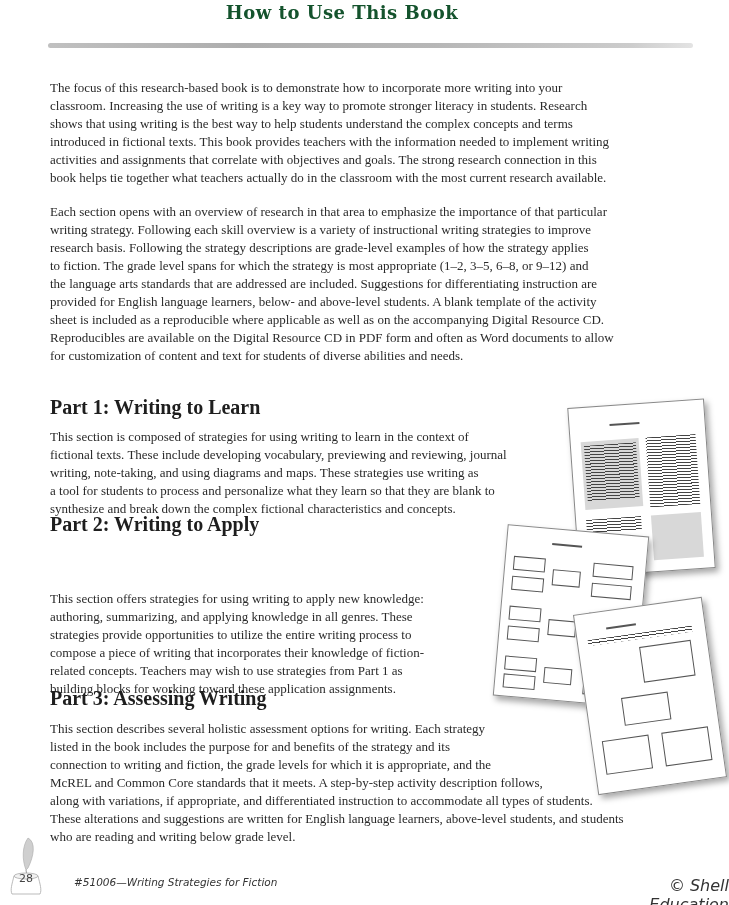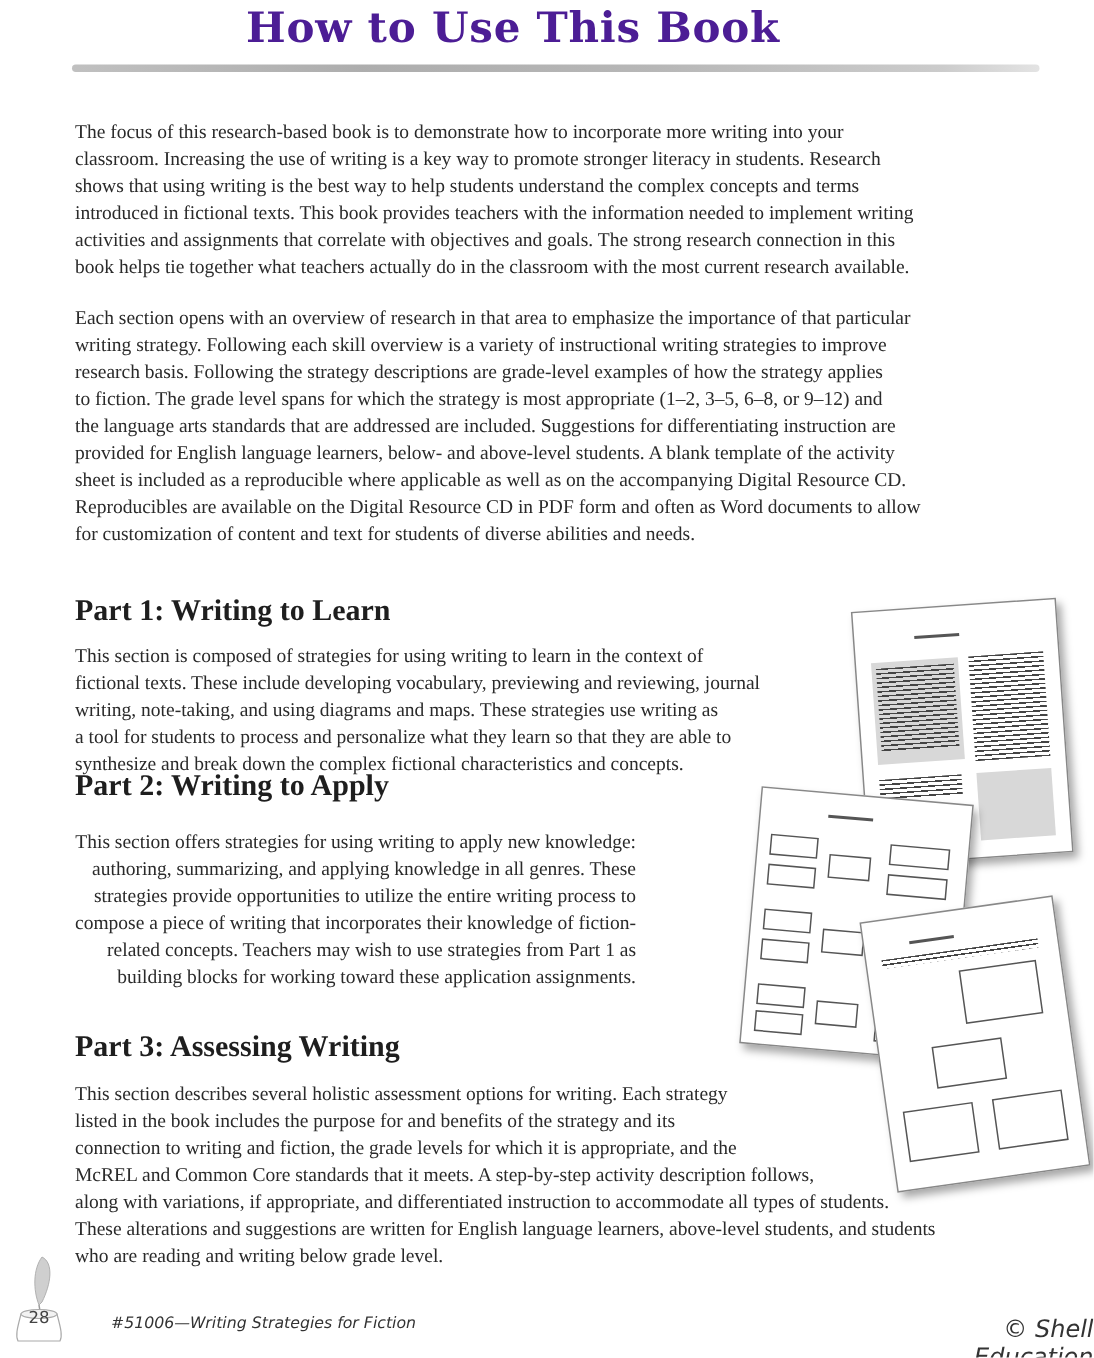--- a/index.html
+++ b/index.html
@@ -1,20 +1,20 @@
 <!DOCTYPE html>
 <html><head>
 <meta charset="utf-8">
 <style>
   html, body { margin: 0; padding: 0; background: #ffffff; }
   body { width: 729px; height: 905px; position: relative; overflow: hidden;
          font-family: "Liberation Serif", "DejaVu Serif", serif; color: #2a2a2a; }
   .title { position: absolute; left: 0; top: 2px; width: 684px; text-align: center;
-           font-family: "DejaVu Serif", serif; font-weight: bold; font-size: 28px;
-           letter-spacing: 0.5px; color: #4c1d95; }
+           font-family: "DejaVu Serif", serif; font-weight: bold; font-size: 18px;
+           letter-spacing: 0.5px; color: #14532d; }
   .title-rule { position: absolute; left: 48px; top: 43px; width: 645px; height: 5px;
                 background: linear-gradient(to right, #bdbdbd, #a9a9a9 30%, #b3b3b3 60%, #c9c9c9 90%, #e2e2e2);
                 border-radius: 3px; opacity: 0.95; }
   .heading { position: absolute; left: 50px; font-weight: bold; font-size: 20px; white-space: nowrap; color: #1e1e1e; }
   .para { position: absolute; left: 50px; }
   .para .l { display: block; height: 18px; line-height: 18px; font-size: 13px; white-space: nowrap; }
   .sheet { position: absolute; background: #fff; border: 1px solid #888;
            box-shadow: 3px 4px 6px rgba(0,0,0,0.35); }
   .sheet .bar { position: absolute; background: #555; height: 2px; }
   .sheet .gbox { position: absolute; background: #d8d8d8; }
@@ -89,26 +89,26 @@
   <div class="box" style="left:35px; top:88px; width:45px; height:26px;"></div>
   <div class="box" style="left:10px; top:128px; width:45px; height:32px;"></div>
   <div class="box" style="left:70px; top:128px; width:45px; height:32px;"></div>
 </div>
 
 <div class="heading" style="top:396px;">Part 1: Writing to Learn</div>
 <div class="para" style="top:428px;">
   <span class="l">This section is composed of strategies for using writing to learn in the context of</span>
   <span class="l">fictional texts. These include developing vocabulary, previewing and reviewing, journal</span>
   <span class="l">writing, note-taking, and using diagrams and maps. These strategies use writing as</span>
-  <span class="l">a tool for students to process and personalize what they learn so that they are able to</span>
+  <span class="l">a tool for students to process and personalize what they learn so that they are blank to</span>
   <span class="l">synthesize and break down the complex fictional characteristics and concepts.</span>
 </div>
 
 <div class="heading" style="top:513px;">Part 2: Writing to Apply</div>
-<div class="para" style="top:552px;text-align:right;">
+<div class="para" style="top:590px;">
   <span class="l">This section offers strategies for using writing to apply new knowledge:</span>
   <span class="l">authoring, summarizing, and applying knowledge in all genres. These</span>
   <span class="l">strategies provide opportunities to utilize the entire writing process to</span>
   <span class="l">compose a piece of writing that incorporates their knowledge of fiction-</span>
   <span class="l">related concepts. Teachers may wish to use strategies from Part 1 as</span>
   <span class="l">building blocks for working toward these application assignments.</span>
 </div>
 
 <div class="heading" style="top:687px;">Part 3: Assessing Writing</div>
 <div class="para" style="top:720px;">

